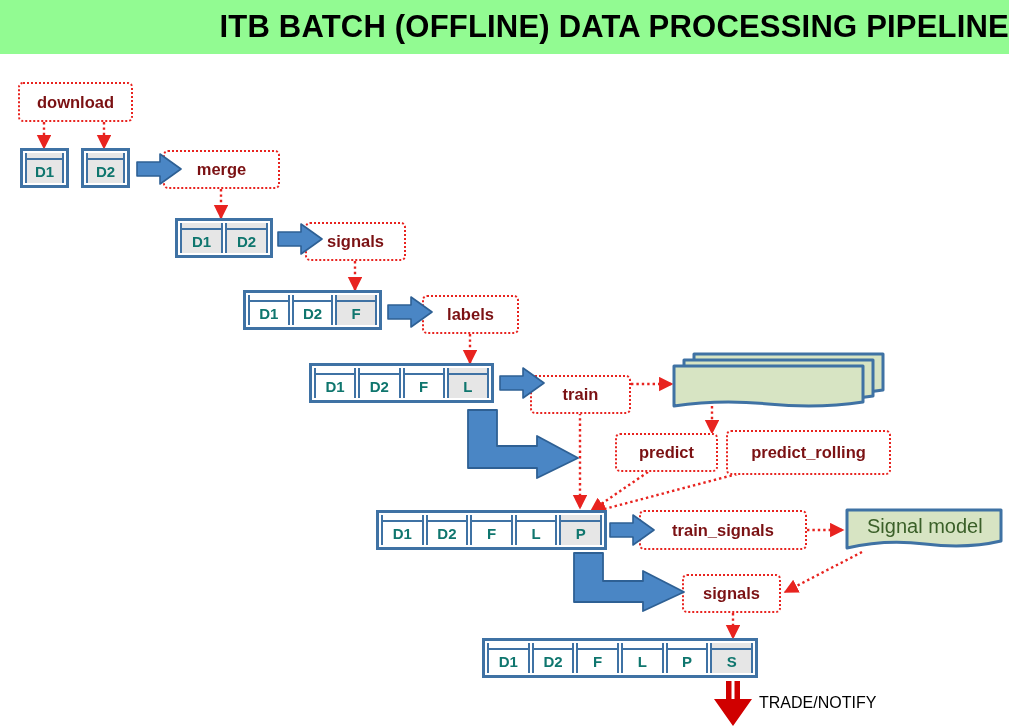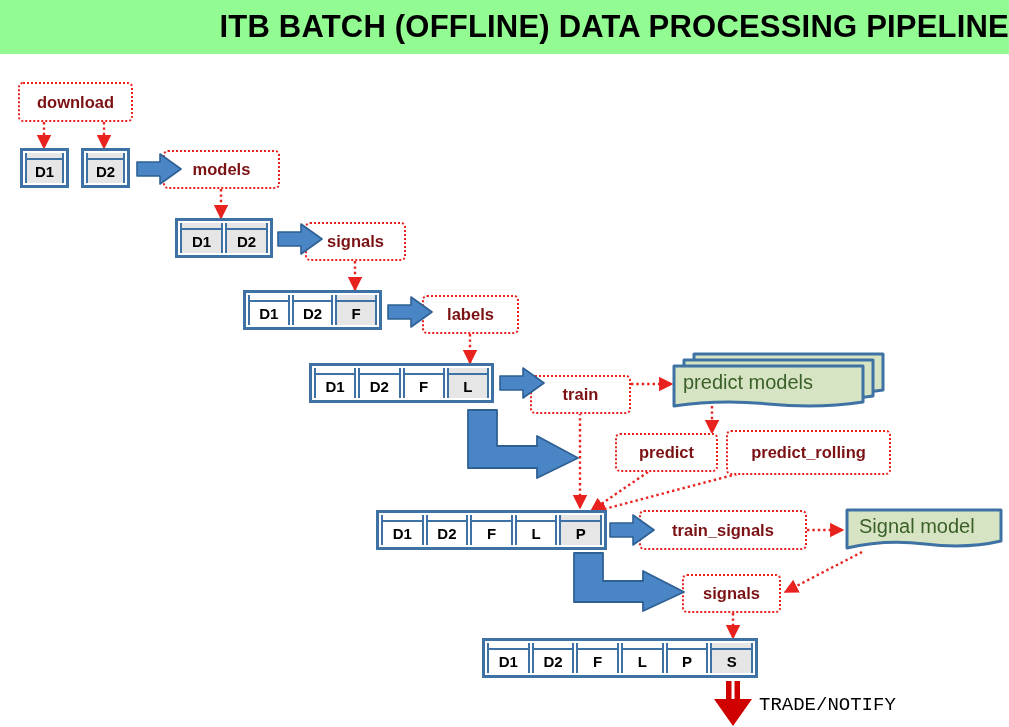--- a/index.html
+++ b/index.html
@@ -16,21 +16,21 @@
   .proc{position:absolute;border:2.4px dotted #e8231f;border-radius:5px;
         background:#fff;display:flex;align-items:center;justify-content:center;
         color:#7b1113;font-weight:bold;font-size:16.5px;box-sizing:border-box;}
 
   
   .tbl{position:absolute;box-sizing:border-box;border:3px solid #3f72a4;
        background:#fff;display:flex;padding:2px 2px 2px 2px;}
   .tbl .cell{position:relative;box-sizing:border-box;
              border-left:2px solid #3f72a4;border-right:2px solid #3f72a4;
              background:#fff;display:flex;align-items:flex-end;justify-content:center;
-             color:#000000;font-weight:bold;font-size:15px;padding-bottom:3px;}
+             color:#0f766e;font-weight:bold;font-size:15px;padding-bottom:3px;}
   .tbl .cell+.cell{margin-left:2px;}
   .tbl .cell::before{content:"";position:absolute;left:0;right:0;top:0;height:5px;
                      background:#fff;border-bottom:2px solid #3f72a4;}
   .tbl .cell.hl{background:#e6e6e6;}
   .tbl .cell.hl::before{background:#e6e6e6;}
 
   
   .barrow{position:absolute;}
   .barrow svg{display:block;}
 
@@ -40,22 +40,22 @@
   
   .modelwrap{position:absolute;}
   .modelwrap svg{display:block;}
   .model-label{position:absolute;color:#3a5f28;font-size:20px;
                font-family:"Liberation Sans",sans-serif;white-space:nowrap;}
 
   
   .conn{position:absolute;left:0;top:0;width:1009px;height:727px;pointer-events:none;}
 
   
-  .trade-label{position:absolute;font-size:19px;color:#000;white-space:nowrap;
-               font-family:Liberation Mono, monospace;}
+  .trade-label{position:absolute;font-size:16px;color:#000;white-space:nowrap;
+               font-family:Liberation Sans, sans-serif;}
 </style>
 </head>
 <body>
 
 <div class="header">
   <div class="header-title">ITB BATCH (OFFLINE) DATA PROCESSING PIPELINE</div>
 </div>
 
 <svg class="conn" viewBox="0 0 1009 727" xmlns="http://www.w3.org/2000/svg">
   <defs>
@@ -91,21 +91,21 @@
 
     <path d="M733,613 L733,638"></path>
   </g>
 </svg>
 
 <div class="proc" style="left:18px;top:82px;width:115px;height:40px;align-items:center;">
   <span>download</span>
 </div>
 
 <div class="proc" style="left:163px;top:150px;width:117px;height:39px;">
-  <span>models</span>
+  <span>merge</span>
 </div>
 
 <div class="proc" style="left:305px;top:222px;width:101px;height:39px;">
   <span>signals</span>
 </div>
 
 <div class="proc" style="left:422px;top:295px;width:97px;height:39px;">
   <span>labels</span>
 </div>
 
@@ -213,28 +213,27 @@
     <path d="M2,2 L31,2 L31,30 L71,30 L71,20 L112,41 L71,60 L71,51 L2,51 z" fill="#4a86c5" stroke="#2e6094" stroke-width="1.8" stroke-linejoin="round"></path>
   </svg>
 </div>
 
 <div class="modelwrap" style="left:670px;top:352px;width:215px;height:58px;">
   <svg viewBox="0 0 215 58" width="215" height="58" xmlns="http://www.w3.org/2000/svg">
     <path d="M24,2 L213,2 L213,38 Q168,45 118,40 Q70,35 24,42 z" fill="#d7e4c3" stroke="#3f72a4" stroke-width="3" stroke-linejoin="round"></path>
     <path d="M14,8 L203,8 L203,44 Q158,51 108,46 Q60,41 14,48 z" fill="#d7e4c3" stroke="#3f72a4" stroke-width="3" stroke-linejoin="round"></path>
     <path d="M4,14 L193,14 L193,50 Q148,57 98,52 Q50,47 4,54 z" fill="#d7e4c3" stroke="#3f72a4" stroke-width="3" stroke-linejoin="round"></path>
   </svg>
-  <div class="model-label" style="left:13px;top:19px;">predict models</div>
 </div>
 
 <div class="modelwrap" style="left:845px;top:508px;width:158px;height:46px;">
   <svg viewBox="0 0 158 46" width="158" height="46" xmlns="http://www.w3.org/2000/svg">
     <path d="M2,2 L156,2 L156,33 Q122,41 80,36 Q40,31 2,40 z" fill="#d7e4c3" stroke="#3f72a4" stroke-width="3" stroke-linejoin="round"></path>
   </svg>
-  <div class="model-label" style="left:14px;top:7px;">Signal model</div>
+  <div class="model-label" style="left:22px;top:7px;">Signal model</div>
 </div>
 
 <div class="barrow" style="left:712px;top:681px;width:42px;height:46px;">
   <svg viewBox="0 0 42 46" width="42" height="46" xmlns="http://www.w3.org/2000/svg">
     <path d="M14,0 L28,0 L28,18 L40,18 L21,45 L2,18 L14,18 z" fill="#d00000"></path>
     <rect x="19.5" y="0" width="3" height="18" fill="#ffffff"></rect>
   </svg>
 </div>
 <div class="trade-label" style="left:759px;top:694px;">TRADE/NOTIFY</div>
 

